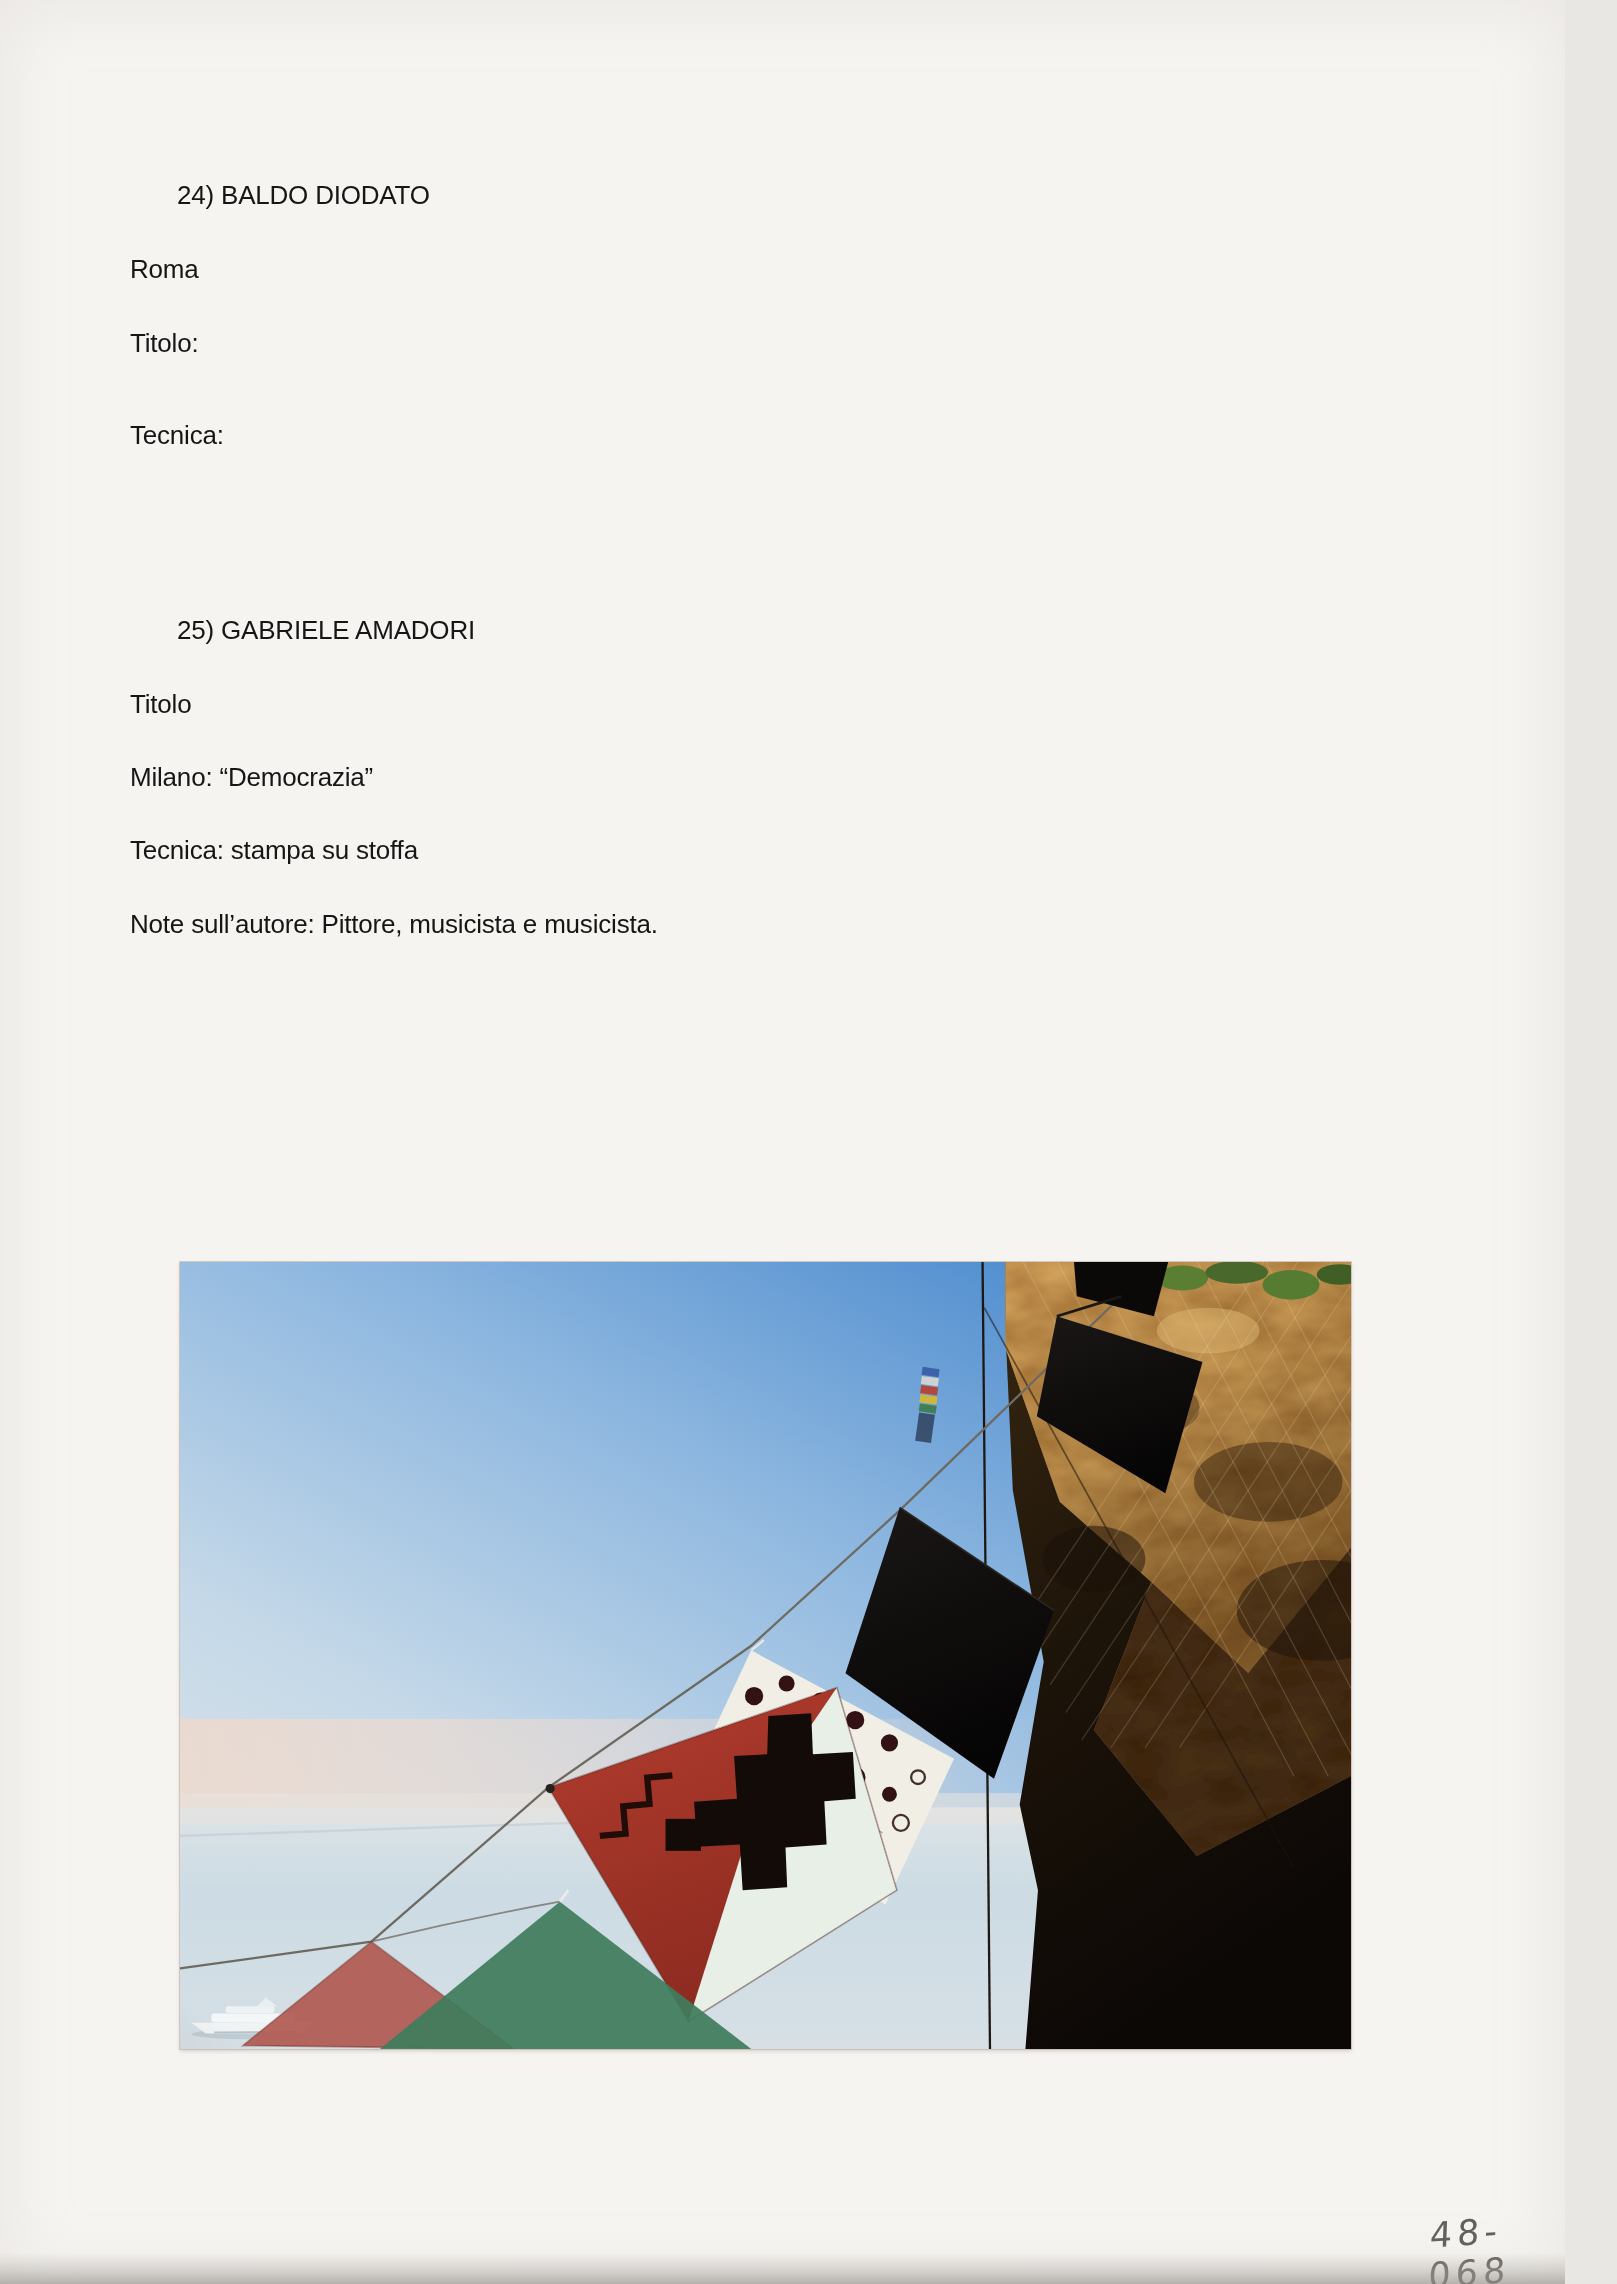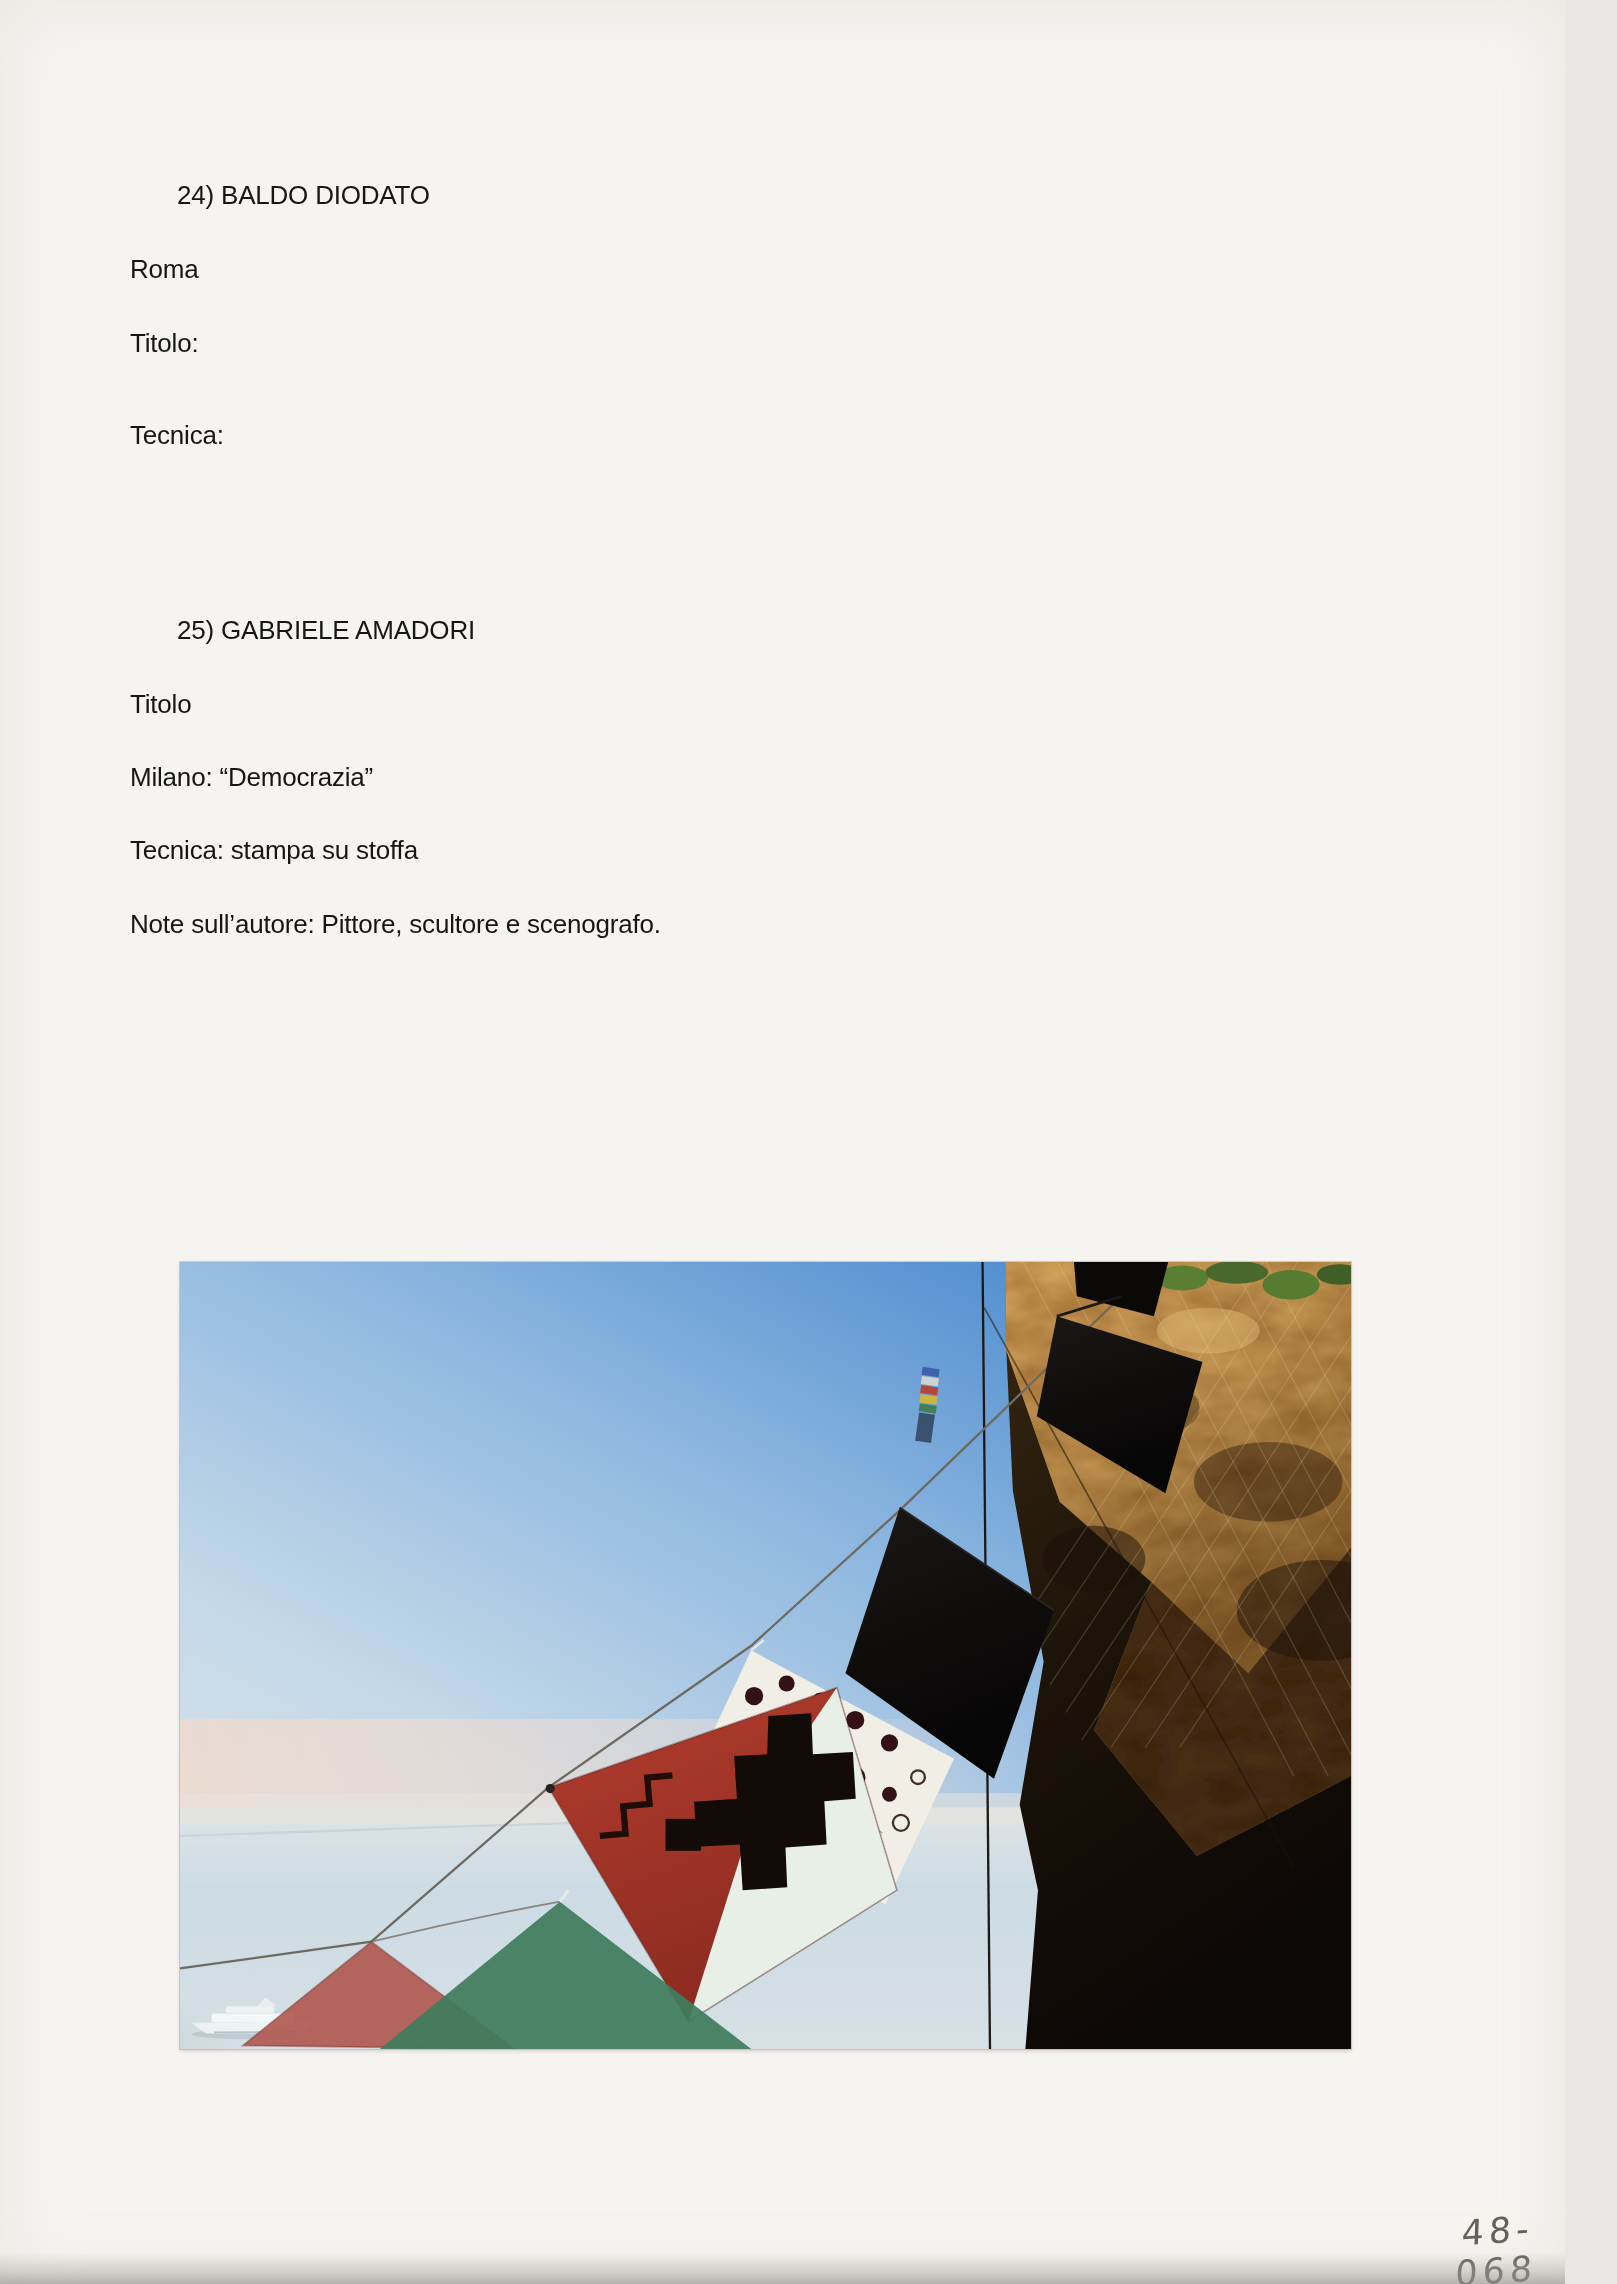--- a/index.html
+++ b/index.html
@@ -3,21 +3,20 @@
 <meta charset="utf-8">
 <style>
   html,body{margin:0;padding:0;background:#e9e7e4;}
   .page{
     position:relative;
     width:1565px;height:2284px;
     background:#f6f4f1;
     font-family:"Liberation Sans","DejaVu Sans",sans-serif;
     color:#161616;
     overflow:hidden;
-    text-align:center;
   }
   .ln{
     position:absolute;
     left:130px;
     font-size:26px;
     line-height:1.2;
     letter-spacing:-0.2px;
     white-space:pre;
     margin:0;
   }
@@ -58,21 +57,21 @@
 
   <p class="ln hd" style="top:180px">24) BALDO DIODATO</p>
   <p class="ln" style="top:254px">Roma</p>
   <p class="ln" style="top:328px">Titolo:</p>
   <p class="ln" style="top:420px">Tecnica:</p>
 
   <p class="ln hd" style="top:615px">25) GABRIELE AMADORI</p>
   <p class="ln" style="top:689px">Titolo</p>
   <p class="ln" style="top:762px">Milano: “Democrazia”</p>
   <p class="ln" style="top:835px">Tecnica: stampa su stoffa</p>
-  <p class="ln" style="top:909px">Note sull’autore: Pittore, scultore e scenografo.</p>
+  <p class="ln" style="top:909px">Note sull’autore: Pittore, musicista e musicista.</p>
 
   <figure class="photo-figure">
     <svg viewBox="0 0 2050 1378" preserveAspectRatio="none">
       <defs>
         <linearGradient id="skyGrad" x1="0.85" y1="0" x2="0.1" y2="0.95">
           <stop offset="0" style="stop-color:var(--sky-top,#4586cc)"></stop>
           <stop offset="0.38" style="stop-color:var(--sky-mid,#8fb8e0)"></stop>
           <stop offset="0.7" stop-color="#c4d8e8"></stop>
           <stop offset="1" style="stop-color:var(--sky-low,#dfe6e8)"></stop>
         </linearGradient>

